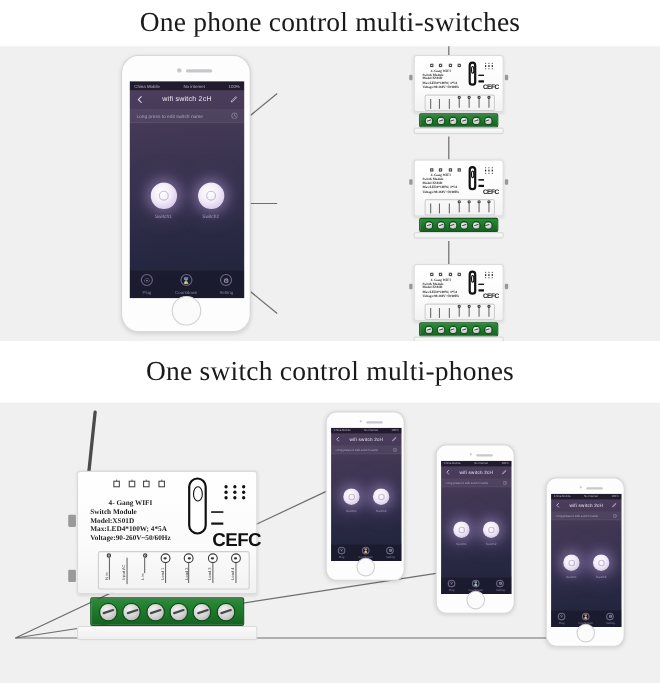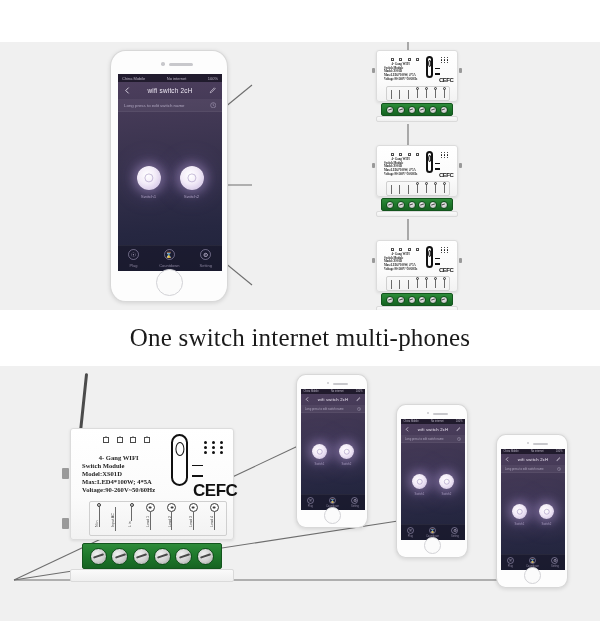--- a/index.html
+++ b/index.html
@@ -216,20 +216,23 @@
   }
 
   
   .lines { position: absolute; left: 0; top: 0; overflow: visible; }
 </style>
 </head>
 <body>
 
 <div class="page">
 
+  <div class="title-band" id="band1">
+    <div class="title-text">One phone control multi-switches</div>
+  </div>
 
   <div class="panel" id="panel1">
 
     <svg class="lines" width="600" height="268">
       <line x1="130" y1="143" x2="252" y2="43" stroke="#6e6e6e" stroke-width="1.1"></line>
       <line x1="130" y1="143" x2="252" y2="143" stroke="#6e6e6e" stroke-width="1.1"></line>
       <line x1="130" y1="143" x2="252" y2="243" stroke="#6e6e6e" stroke-width="1.1"></line>
     </svg>
 
     <div class="phone" style="left:110px; top:8px; width:118px; height:252px;">
@@ -531,21 +534,21 @@
         <div class="screw" style="width:8px;height:8px;"></div>
         <div class="screw" style="width:8px;height:8px;"></div>
         <div class="screw" style="width:8px;height:8px;"></div>
       </div>
       <div class="mod-base" style="left:6px; top:66px; width:82px; height:6px;"></div>
     </div>
 
   </div>
 
   <div class="title-band" id="band2">
-    <div class="title-text">One switch internet multi-phones</div>
+    <div class="title-text">One switch control multi-phones</div>
   </div>
 
   <div class="panel" id="panel2">
 
     <svg class="lines" width="600" height="255">
       <line x1="14" y1="214" x2="298" y2="80" stroke="#6e6e6e" stroke-width="1.1"></line>
       <line x1="14" y1="214" x2="398" y2="155" stroke="#6e6e6e" stroke-width="1.1"></line>
       <line x1="14" y1="214" x2="498" y2="214" stroke="#6e6e6e" stroke-width="1.1"></line>
     </svg>
 

